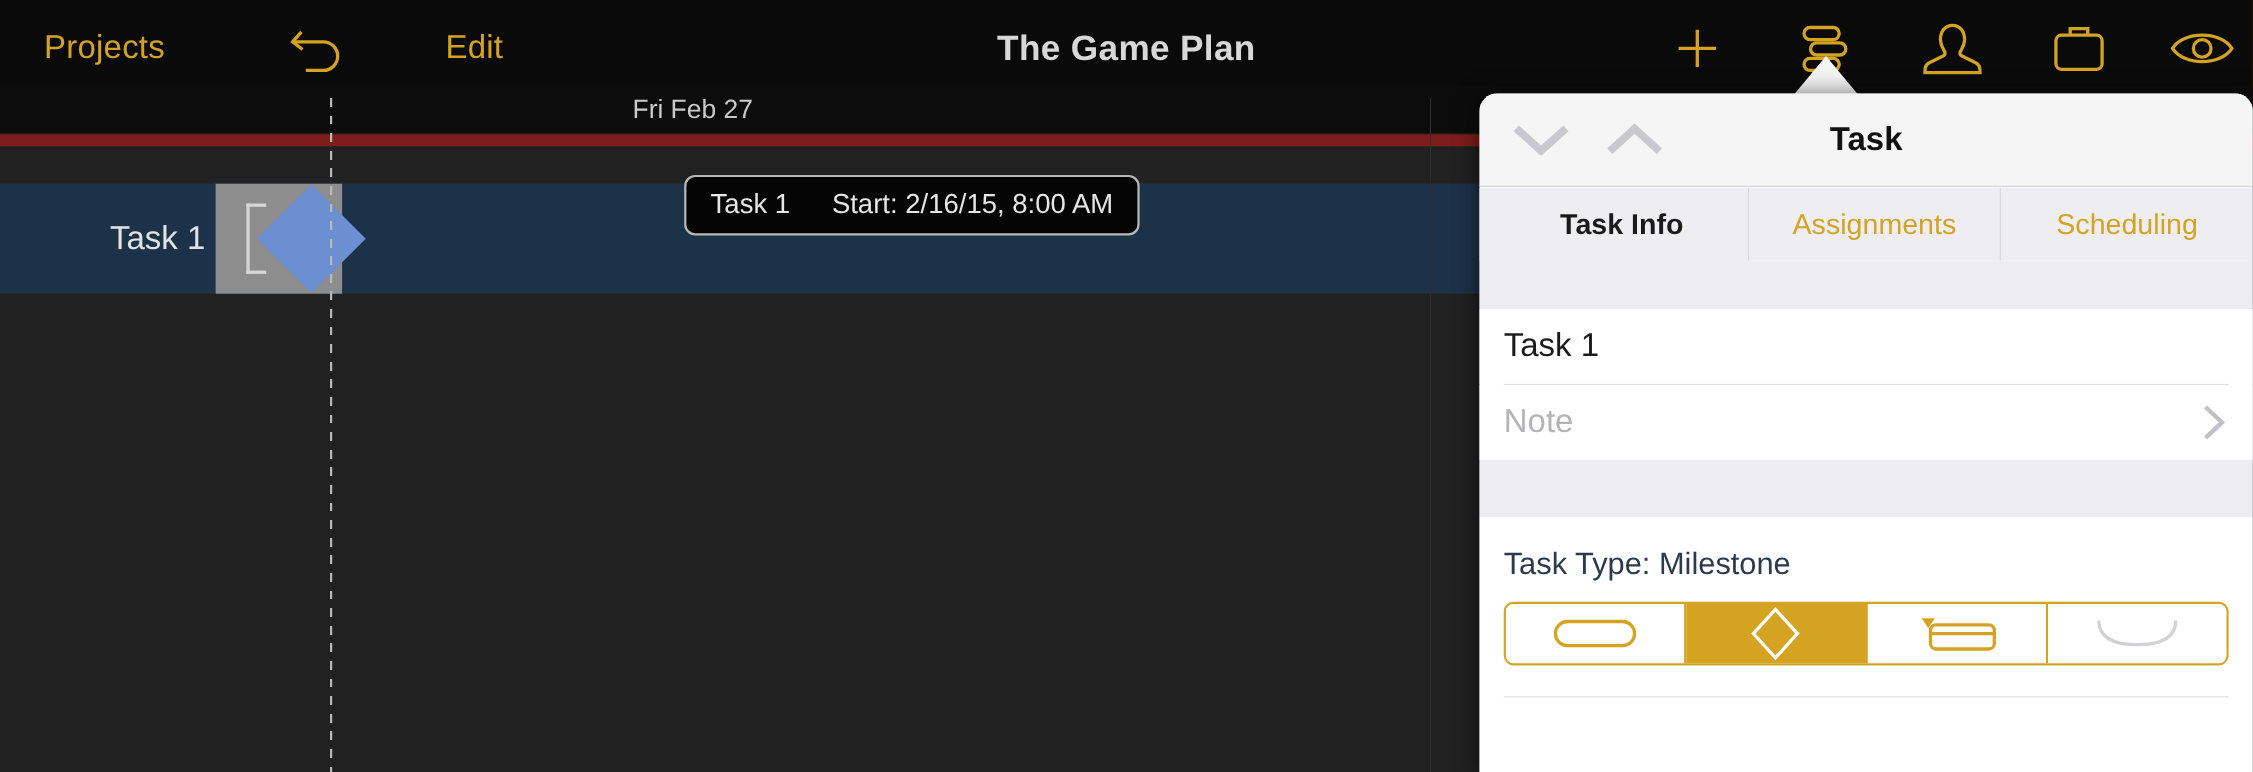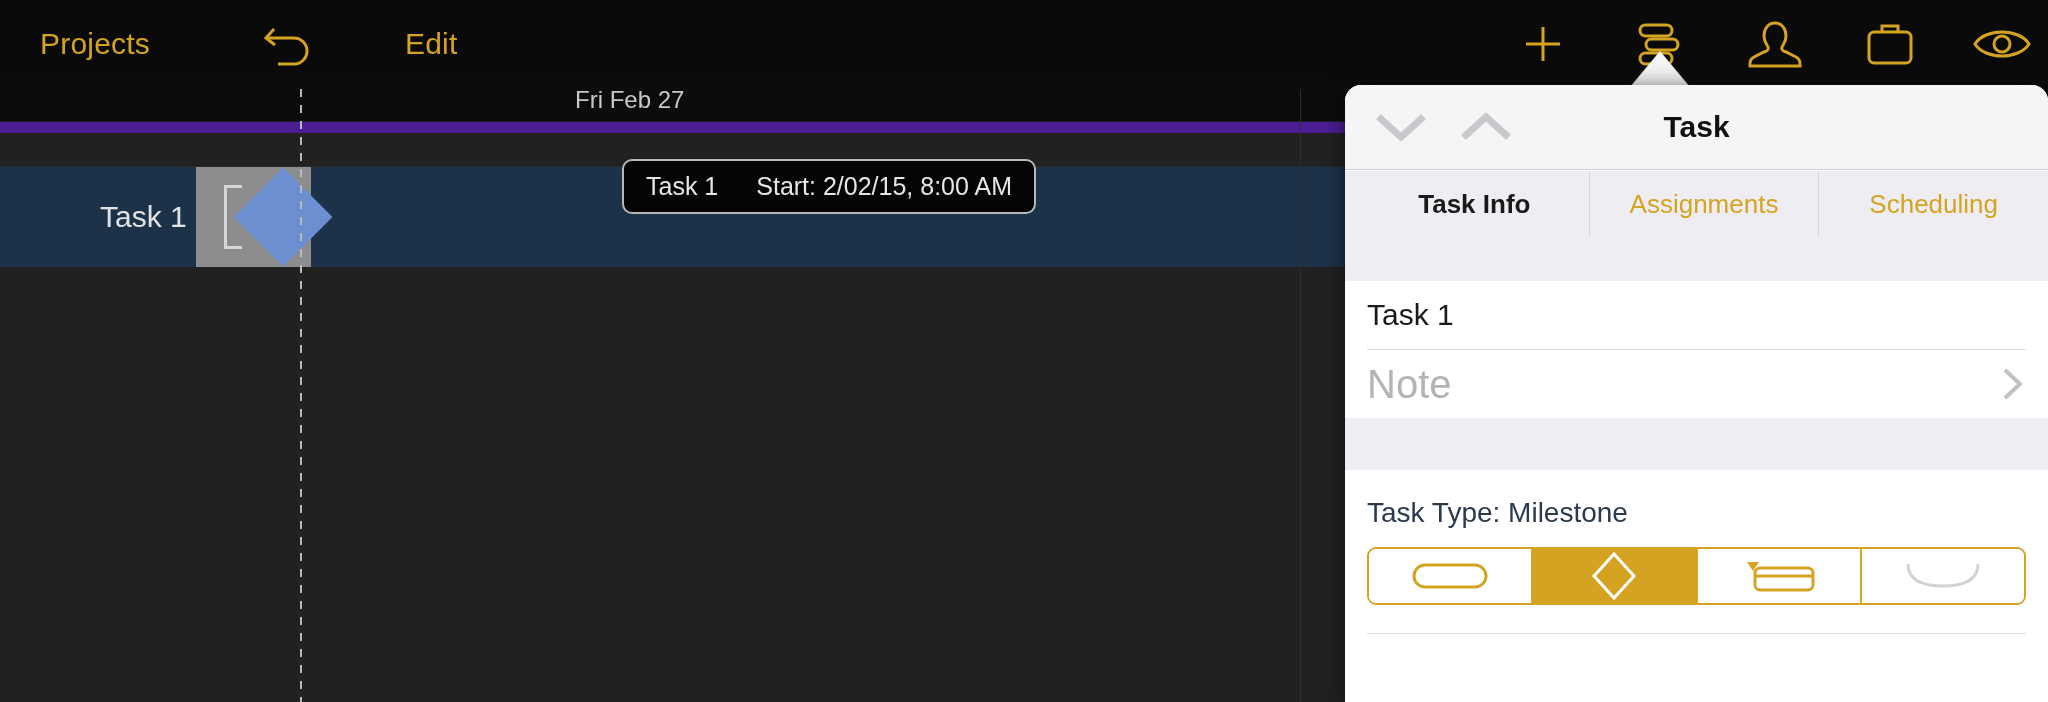--- a/index.html
+++ b/index.html
@@ -2,21 +2,21 @@
 <html><head>
 <meta charset="utf-8">
 <style>
   * { box-sizing: border-box; margin: 0; padding: 0; }
   html, body {
     width: 2048px; height: 702px;
     background: #0c0c0c; overflow: hidden;
     font-family: "Liberation Sans", sans-serif;
     -webkit-font-smoothing: antialiased;
   }
-  #app { position: relative; width: 2048px; height: 702px; background:#4c1d95; }
+  #app { position: relative; width: 2048px; height: 702px; background:#7f1d1d; }
 
   
   .toolbar {
     position: absolute; left:0; top:0; width:2048px; height:89px;
     background:#0a0a0a;
     border-bottom:1px solid #1d1d1d;
   }
   .tb-text {
     position:absolute; top:50%; transform:translateY(-50%);
     color:#d4a322; font-size:30px; letter-spacing:0.2px;
@@ -145,21 +145,21 @@
     background:#eeeef2;
   }
   .white-block {
     position:absolute; left:0; width:703px; background:#ffffff;
   }
   .field-row {
     position:absolute; left:0; width:703px; display:flex; align-items:center;
     padding:0 22px; background:#fff;
   }
   .field-text { font-size:30px; color:#1a1a1a; }
-  .field-placeholder { font-size:40px; color:#b4b4b8; }
+  .field-placeholder { font-size:30px; color:#b4b4b8; }
   .hairline {
     position:absolute; left:22px; width:659px; height:1px; background:#dcdce0;
   }
   .gray-gap {
     position:absolute; left:0; width:703px; background:#eeeef2;
   }
   .tasktype-label {
     position:absolute; left:22px; font-size:28px; color:#2c3a4d;
     white-space:nowrap;
   }
@@ -183,20 +183,21 @@
   <div class="toolbar">
     <div class="tb-text tb-projects">Projects</div>
 
     <svg class="tb-undo" viewBox="0 0 54 50">
       <path d="M12 10 L4 19 L13 26" fill="none" stroke="#d4a322" stroke-width="3"></path>
       <path d="M5 19 H32 a13 13 0 0 1 0 26 H16" fill="none" stroke="#d4a322" stroke-width="3"></path>
     </svg>
 
     <div class="tb-text tb-edit">Edit</div>
 
+    <div class="tb-title">The Game Plan</div>
 
     <svg class="tb-icon ic-plus" viewBox="0 0 70 58">
       <line x1="35" y1="12" x2="35" y2="46" stroke="#d4a322" stroke-width="3"></line>
       <line x1="18" y1="29" x2="52" y2="29" stroke="#d4a322" stroke-width="3"></line>
     </svg>
 
     <svg class="tb-icon ic-tasks" viewBox="0 0 70 58">
       <rect x="16" y="10" width="32" height="11" rx="5.5" fill="none" stroke="#d4a322" stroke-width="3"></rect>
       <rect x="22" y="24" width="32" height="11" rx="5.5" fill="none" stroke="#d4a322" stroke-width="3"></rect>
       <rect x="16" y="38" width="32" height="11" rx="5.5" fill="none" stroke="#d4a322" stroke-width="3"></rect>
@@ -229,21 +230,21 @@
   </div>
   <div class="sel-handle"></div>
   <div class="sel-bracket"></div>
   <div class="milestone"></div>
 
   <div class="col-div" style="left:1300px;"></div>
   <div class="today-line"></div>
 
   <div class="info-bar">
     <span>Task 1</span>
-    <span>Start: 2/02/15, 8:00 AM</span>
+    <span>Start: 2/16/15, 8:00 AM</span>
   </div>
 
   <div class="pop-arrow"></div>
   <div class="popover">
 
     <div class="pop-header">
       <svg class="pop-nav nav-down" viewBox="0 0 52 36">
         <path d="M6 10 L26 28 L46 10" fill="none" stroke="#c9c9cd" stroke-width="7" stroke-linecap="square"></path>
       </svg>
       <svg class="pop-nav nav-up" viewBox="0 0 52 36">

